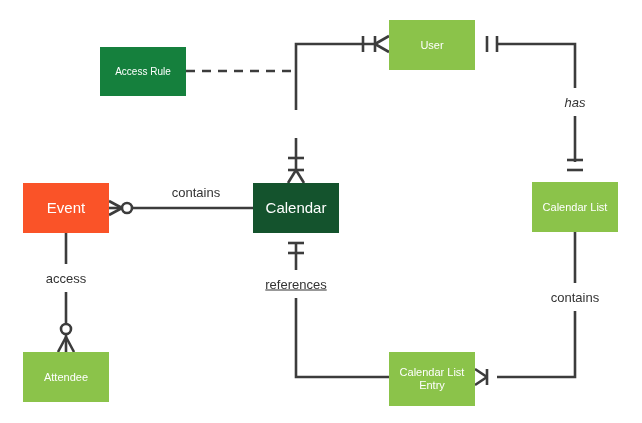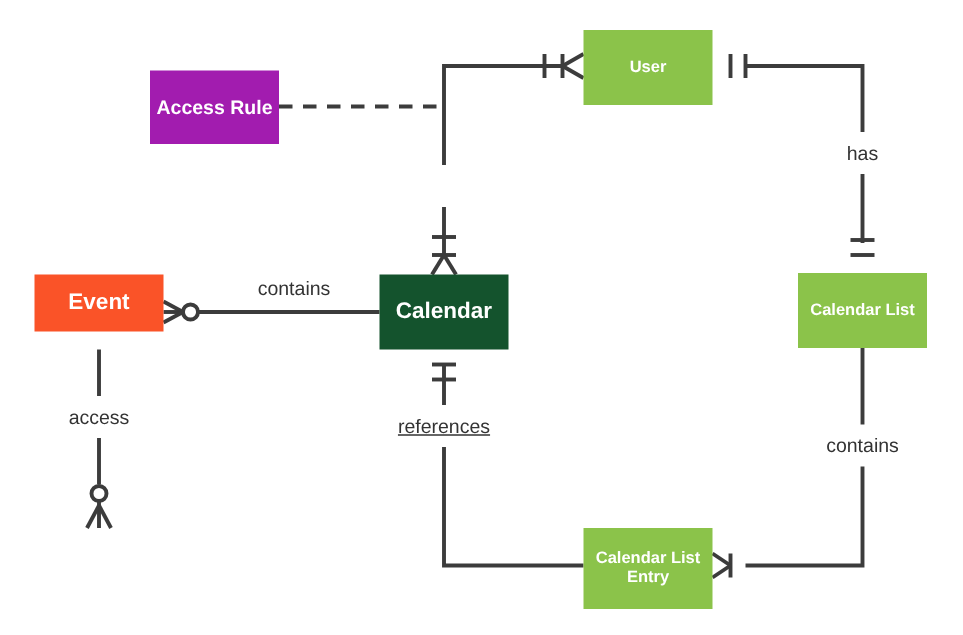--- a/index.html
+++ b/index.html
@@ -29,21 +29,20 @@
     justify-content: center;
     text-align: center;
     color: #ffffff;
     line-height: 1.18;
     box-sizing: border-box;
     user-select: none;
   }
   .entity-label {
     display: block;
     white-space: pre-line;
-    font-weight: bold;
   }
   .rel-label {
     position: absolute;
     color: #333333;
     font-size: 13px;
     white-space: nowrap;
     transform: translate(-50%, -50%);
     background: #ffffff;
     padding: 0 3px;
     user-select: none;
@@ -131,50 +130,53 @@
       <g>
         <circle cx="66" cy="329" r="5" fill="#ffffff" stroke="#3c3c3c" stroke-width="2.6"></circle>
         <line x1="66" y1="334" x2="66" y2="352"></line>
         <line x1="58" y1="352" x2="66" y2="337"></line>
         <line x1="74" y1="352" x2="66" y2="337"></line>
       </g>
 
     </g>
   </svg>
 
-  <div class="entity" style="left:23px; top:183px; width:86px; height:38px; background:#fa5328; font-size:15px;">
+  <div class="entity" style="left:23px; top:183px; width:86px; height:50px; background:#fa5328; font-size:15px;">
     <span class="entity-label">Event</span>
   </div>
 
   <div class="entity" style="left:253px; top:183px; width:86px; height:50px; background:#14532d; font-size:15px;">
     <span class="entity-label">Calendar</span>
   </div>
 
-  <div class="entity" style="left:100px; top:47px; width:86px; height:49px; background:#a21caf; font-size:13px;">
+  <div class="entity" style="left:100px; top:47px; width:86px; height:49px; background:#15803d; font-size:10px;">
     <span class="entity-label">Access Rule</span>
   </div>
 
   <div class="entity" style="left:389px; top:20px; width:86px; height:50px; background:#8bc34a; font-size:11px;">
     <span class="entity-label">User</span>
   </div>
 
   <div class="entity" style="left:532px; top:182px; width:86px; height:50px; background:#8bc34a; font-size:11px;">
     <span class="entity-label">Calendar List</span>
   </div>
 
   <div class="entity" style="left:389px; top:352px; width:86px; height:54px; background:#8bc34a; font-size:11px;">
     <span class="entity-label">Calendar List
 Entry</span>
   </div>
 
+  <div class="entity" style="left:23px; top:352px; width:86px; height:50px; background:#8bc34a; font-size:11px;">
+    <span class="entity-label">Attendee</span>
+  </div>
 
   <div class="rel-label" style="left:196px; top:192px;">contains</div>
 
 
-  <div class="rel-label" style="left:575px; top:102px;">has</div>
+  <div class="rel-label" style="left:575px; top:102px;font-style:italic;">has</div>
 
   <div class="rel-label" style="left:575px; top:297px;">contains</div>
 
   <div class="rel-label" style="left:296px; top:284px;text-decoration:underline;">references</div>
 
   <div class="rel-label" style="left:66px; top:278px;">access</div>
 
 </div>
 
 </body></html>

